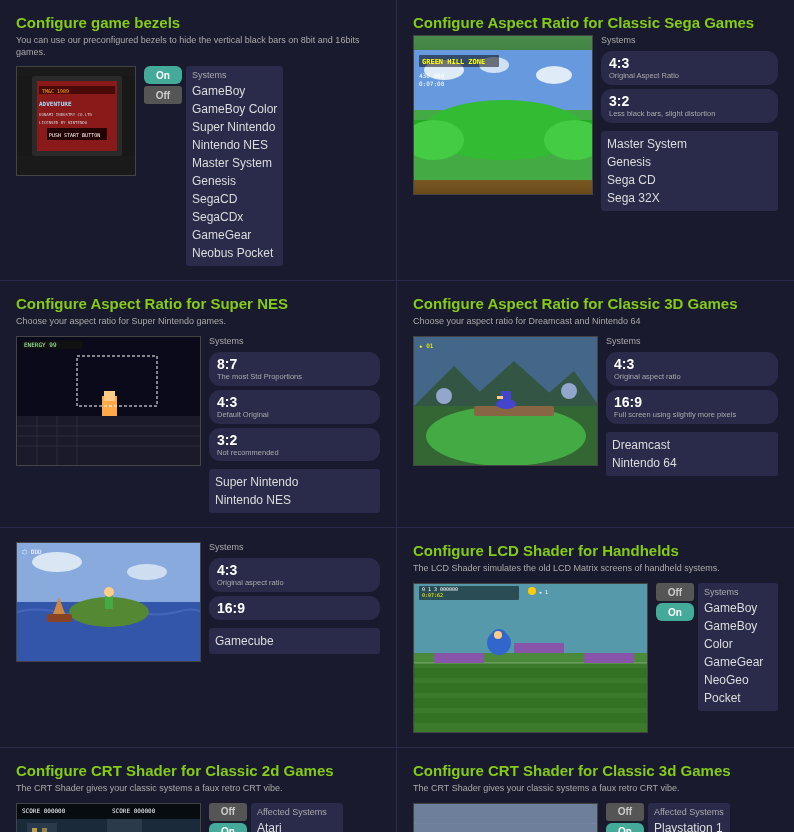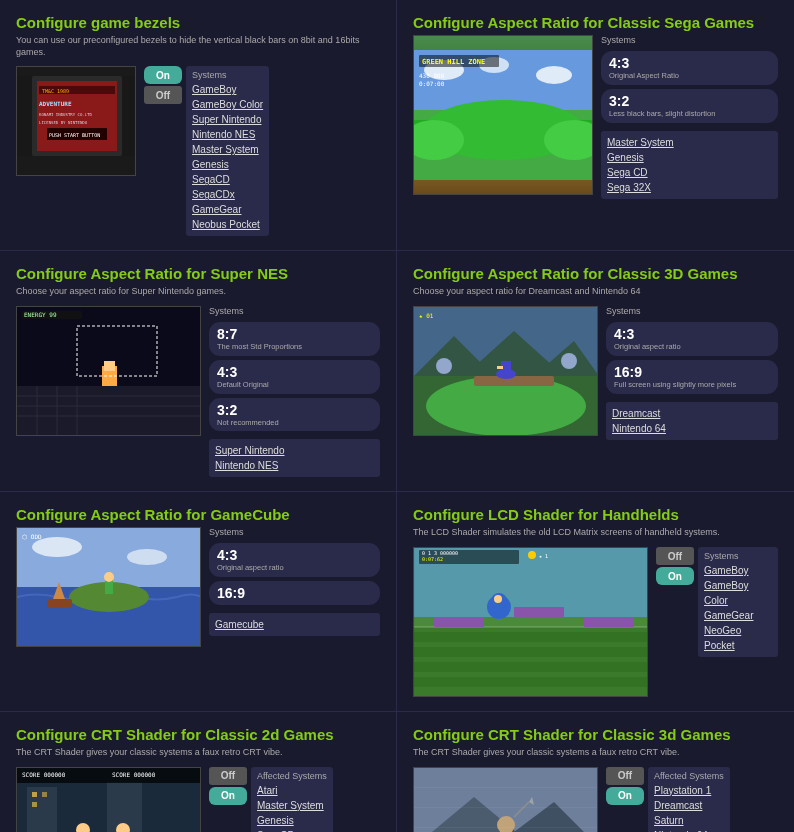--- a/index.html
+++ b/index.html
@@ -95,24 +95,23 @@
       background: #2a2a4a;
       border-radius: 3px;
       padding: 4px 6px;
     }
     .systems-label {
       font-size: 9px;
       color: #aaa;
       margin-bottom: 2px;
     }
     .systems-list {
-      font-size: 10px;
+      font-size: 12px;
       color: #ddd;
       line-height: 1.5;
-      text-decoration: underline;
     }
     .aspect-options {
       display: flex;
       flex-direction: column;
       gap: 4px;
       flex: 1;
     }
     .aspect-option {
       background: #2a2a4a;
       border-radius: 11px;
@@ -396,21 +395,20 @@
         <div class="systems-box" style="margin-top:4px">
           <div class="systems-list">
             Dreamcast<br>Nintendo 64
           </div>
         </div>
       </div>
     </div>
   </div>
 
   <div class="section">
-    <div class="section-title">Configure Aspect Ratio for GameCube</div>
     <div class="aspect-section-content">
       <div class="preview-img gamecube-preview">
         <svg width="185" height="120">
 
           <rect x="0" y="0" width="185" height="120" fill="#5577aa"></rect>
 
           <rect x="0" y="60" width="185" height="60" fill="#3355aa"></rect>
 
           <path d="M0,70 Q20,65 40,70 Q60,75 80,70 Q100,65 120,70 Q140,75 160,70 Q175,65 185,70" fill="none" stroke="#4466bb" stroke-width="2"></path>
 

